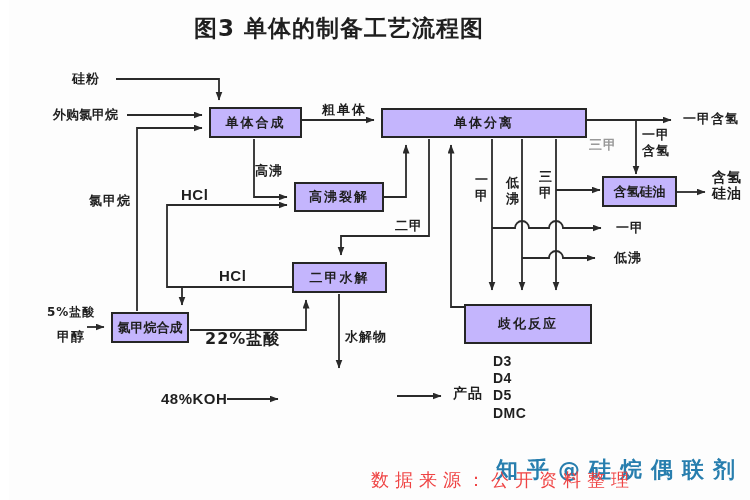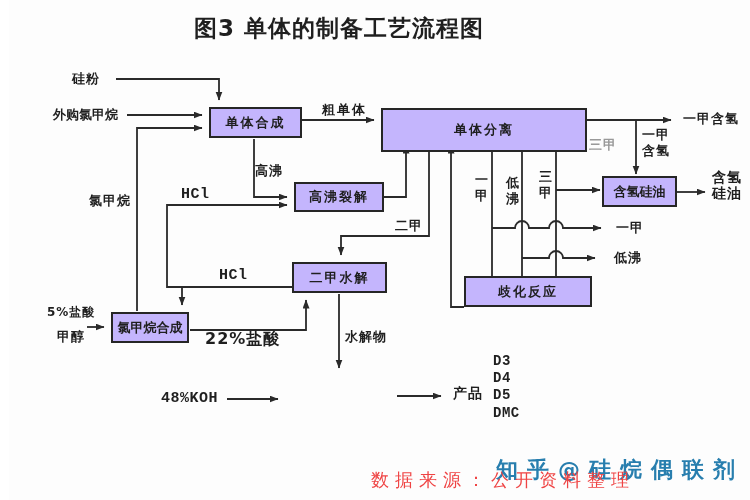--- a/index.html
+++ b/index.html
@@ -15,21 +15,21 @@
   }
   .node {
     position:absolute; border:2px solid #262626; background:#c4b5fd;
     display:flex; align-items:center; justify-content:center;
     font-weight:bold; font-size:13px; letter-spacing:2px; white-space:nowrap;
   }
   .lbl {
     position:absolute; font-weight:bold; font-size:13px;
     letter-spacing:1px; white-space:nowrap; line-height:15px;
   }
-  .serif { font-family:Liberation Mono, monospace; font-size:15px; letter-spacing:0.5px; }
+  .serif { font-family:Liberation Sans, sans-serif; font-size:15px; letter-spacing:0.5px; }
   .vert {
     width:17px; white-space:normal; word-break:break-all;
     text-align:center; line-height:16px; letter-spacing:0;
   }
   .stack {
     white-space:normal; word-break:break-all;
     line-height:16px; letter-spacing:1px;
   }
   .faint { color:#999999; }
   .caption {
@@ -78,25 +78,25 @@
       <path d="M547,190 H591" marker-end="url(#ah)"></path>
       <path d="M578,120 H662" marker-end="url(#ah)"></path>
       <path d="M627,120 V174" marker-end="url(#ah)"></path>
       <path d="M668,192 H696" marker-end="url(#ah)"></path>
     </g>
   </svg>
 
   <div class="title">图3 单体的制备工艺流程图</div>
 
   <div class="node" style="left:200px;top:107px;width:93px;height:31px">单体合成</div>
-  <div class="node" style="left:372px;top:108px;width:206px;height:44px">单体分离</div>
+  <div class="node" style="left:372px;top:108px;width:206px;height:30px">单体分离</div>
   <div class="node" style="left:283px;top:262px;width:95px;height:31px">二甲水解</div>
   <div class="node" style="left:285px;top:182px;width:90px;height:30px">高沸裂解</div>
   <div class="node" style="left:593px;top:176px;width:75px;height:31px;letter-spacing:0">含氢硅油</div>
-  <div class="node" style="left:455px;top:276px;width:128px;height:31px">歧化反应</div>
+  <div class="node" style="left:455px;top:304px;width:128px;height:40px">歧化反应</div>
   <div class="node" style="left:102px;top:312px;width:78px;height:31px;letter-spacing:0">氯甲烷合成</div>
 
   <div class="lbl" style="left:63px;top:71px">硅粉</div>
   <div class="lbl" style="left:44px;top:107px;letter-spacing:0">外购氯甲烷</div>
   <div class="lbl" style="left:80px;top:193px">氯甲烷</div>
   <div class="lbl" style="left:313px;top:102px;letter-spacing:2px">粗单体</div>
   <div class="lbl" style="left:246px;top:163px">高沸</div>
   <div class="lbl serif" style="left:172px;top:187px;font-weight:bold">HCl</div>
   <div class="lbl" style="left:386px;top:218px">二甲</div>
   <div class="lbl serif" style="left:210px;top:268px;font-weight:bold">HCl</div>

